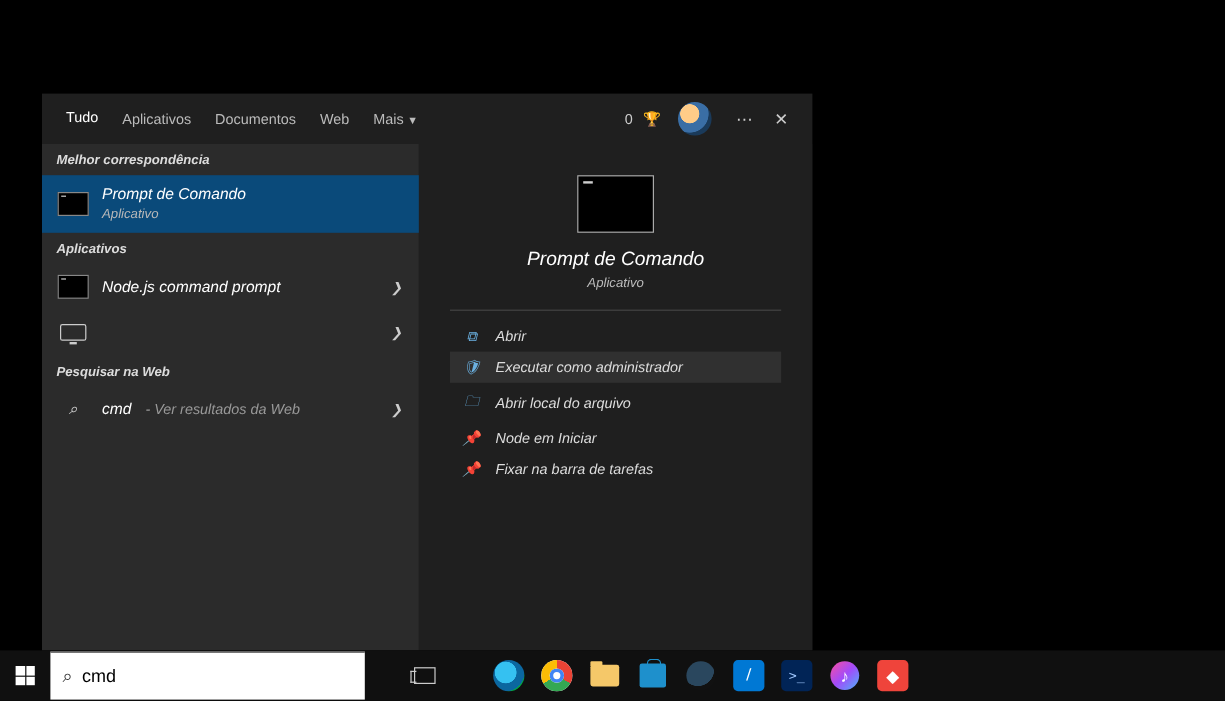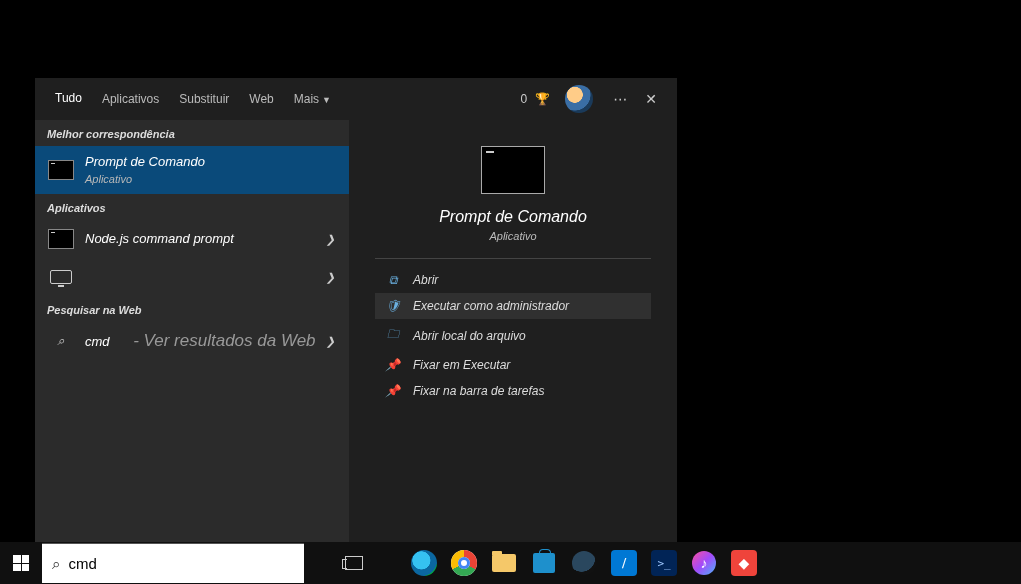--- a/index.html
+++ b/index.html
@@ -72,21 +72,21 @@
   .cmd-mini::before { content:""; position:absolute; left:2px; top:2px; width:4px; height:1px; background:#ccc; }
   .monitor-mini {
     width: 22px; height: 14px; border: 1.5px solid #ccc; border-radius: 2px;
     position: relative;
   }
   .monitor-mini::after { content:""; position:absolute; left:7px; bottom:-4px; width:6px; height:2px; background:#ccc; }
   .search-mini { color:#ccc; font-size: 13px; }
   .result-text { flex: 1; line-height: 1.3; }
   .result-title { font-size: 13px; color: #fff; }
   .result-sub { font-size: 11px; color: #b8b8b8; margin-top: 1px; }
-  .result-web .result-sub { display: inline; color: #999; margin-left: 20px; font-size: 17px; }
+  .result-web .result-sub { display: inline; color: #999; margin-left: 8px; font-size: 12px; }
   .chevron-r { color: #ccc; font-size: 11px; position: absolute; right: 14px; }
   
   .right-col { flex: 1; background: #1f1f1f; padding: 18px 26px; color: #fff; }
   .preview-icon-wrap { display:flex; justify-content:center; margin-top: 8px; }
   .preview-icon {
     width: 64px; height: 48px; background: #000; border: 1.5px solid #aaa;
     position: relative;
   }
   .preview-icon::before { content:""; position:absolute; left:4px; top:4px; width:8px; height:2px; background:#ccc; }
   .preview-title { text-align:center; font-size: 16px; margin-top: 14px; color: #fff; }
@@ -150,21 +150,21 @@
   .itunes { width:24px;height:24px;border-radius:50%; background: linear-gradient(135deg,#fa4ea0,#a24bfa,#4bb4fa); display:flex;align-items:center;justify-content:center;color:#fff; }
   .anydesk { background:#ef443b; color:#fff; }
 </style>
 </head>
 <body>
 
 <div class="start-panel">
   <div class="tabs-row">
     <div class="tab active">Tudo</div>
     <div class="tab">Aplicativos</div>
-    <div class="tab">Substituir</div>
+    <div class="tab">Documentos</div>
     <div class="tab">Web</div>
     <div class="tab"><span>Mais</span><span class="chev">▼</span></div>
     <div class="tabs-spacer"></div>
     <div class="reward-count">0</div>
     <div class="reward-icon">🏆</div>
     <div class="avatar"></div>
     <div class="dots">⋯</div>
     <div class="close-btn">✕</div>
   </div>
 
@@ -225,21 +225,21 @@
         <div class="action-row hover">
           <span class="aicon">🛡</span>
           <span>Executar como administrador</span>
         </div>
         <div class="action-row">
           <span class="aicon">🗀</span>
           <span>Abrir local do arquivo</span>
         </div>
         <div class="action-row">
           <span class="aicon">📌</span>
-          <span>Fixar em Executar</span>
+          <span>Node em Iniciar</span>
         </div>
         <div class="action-row">
           <span class="aicon">📌</span>
           <span>Fixar na barra de tarefas</span>
         </div>
       </div>
     </div>
   </div>
 </div>
 

